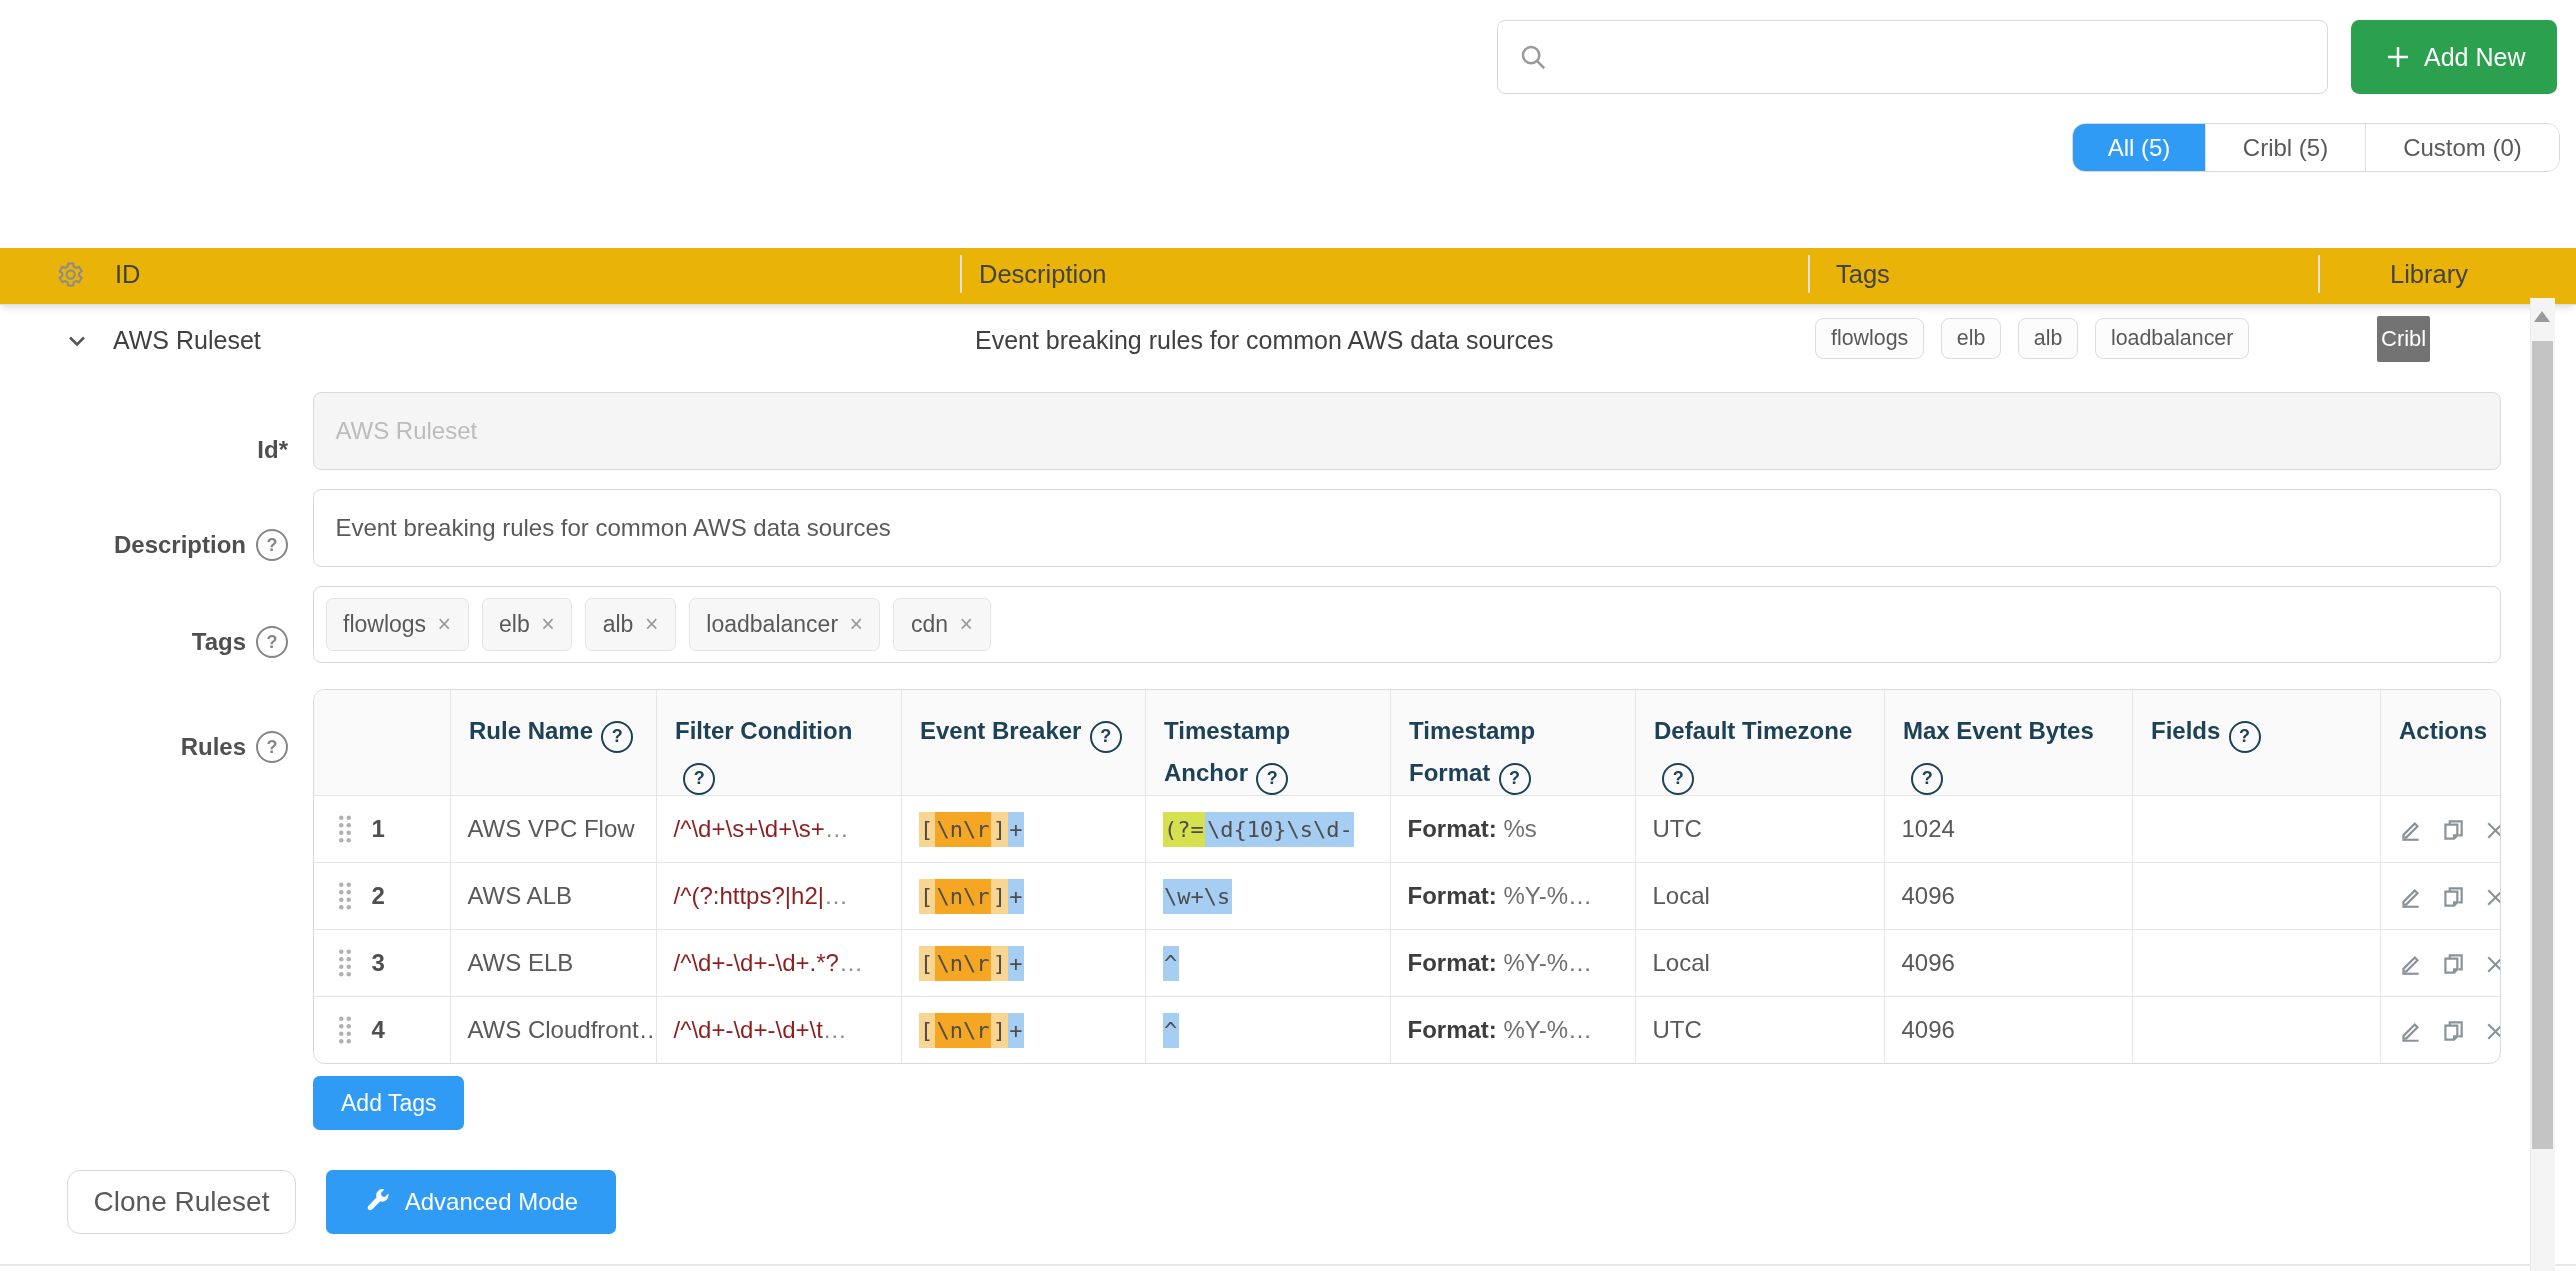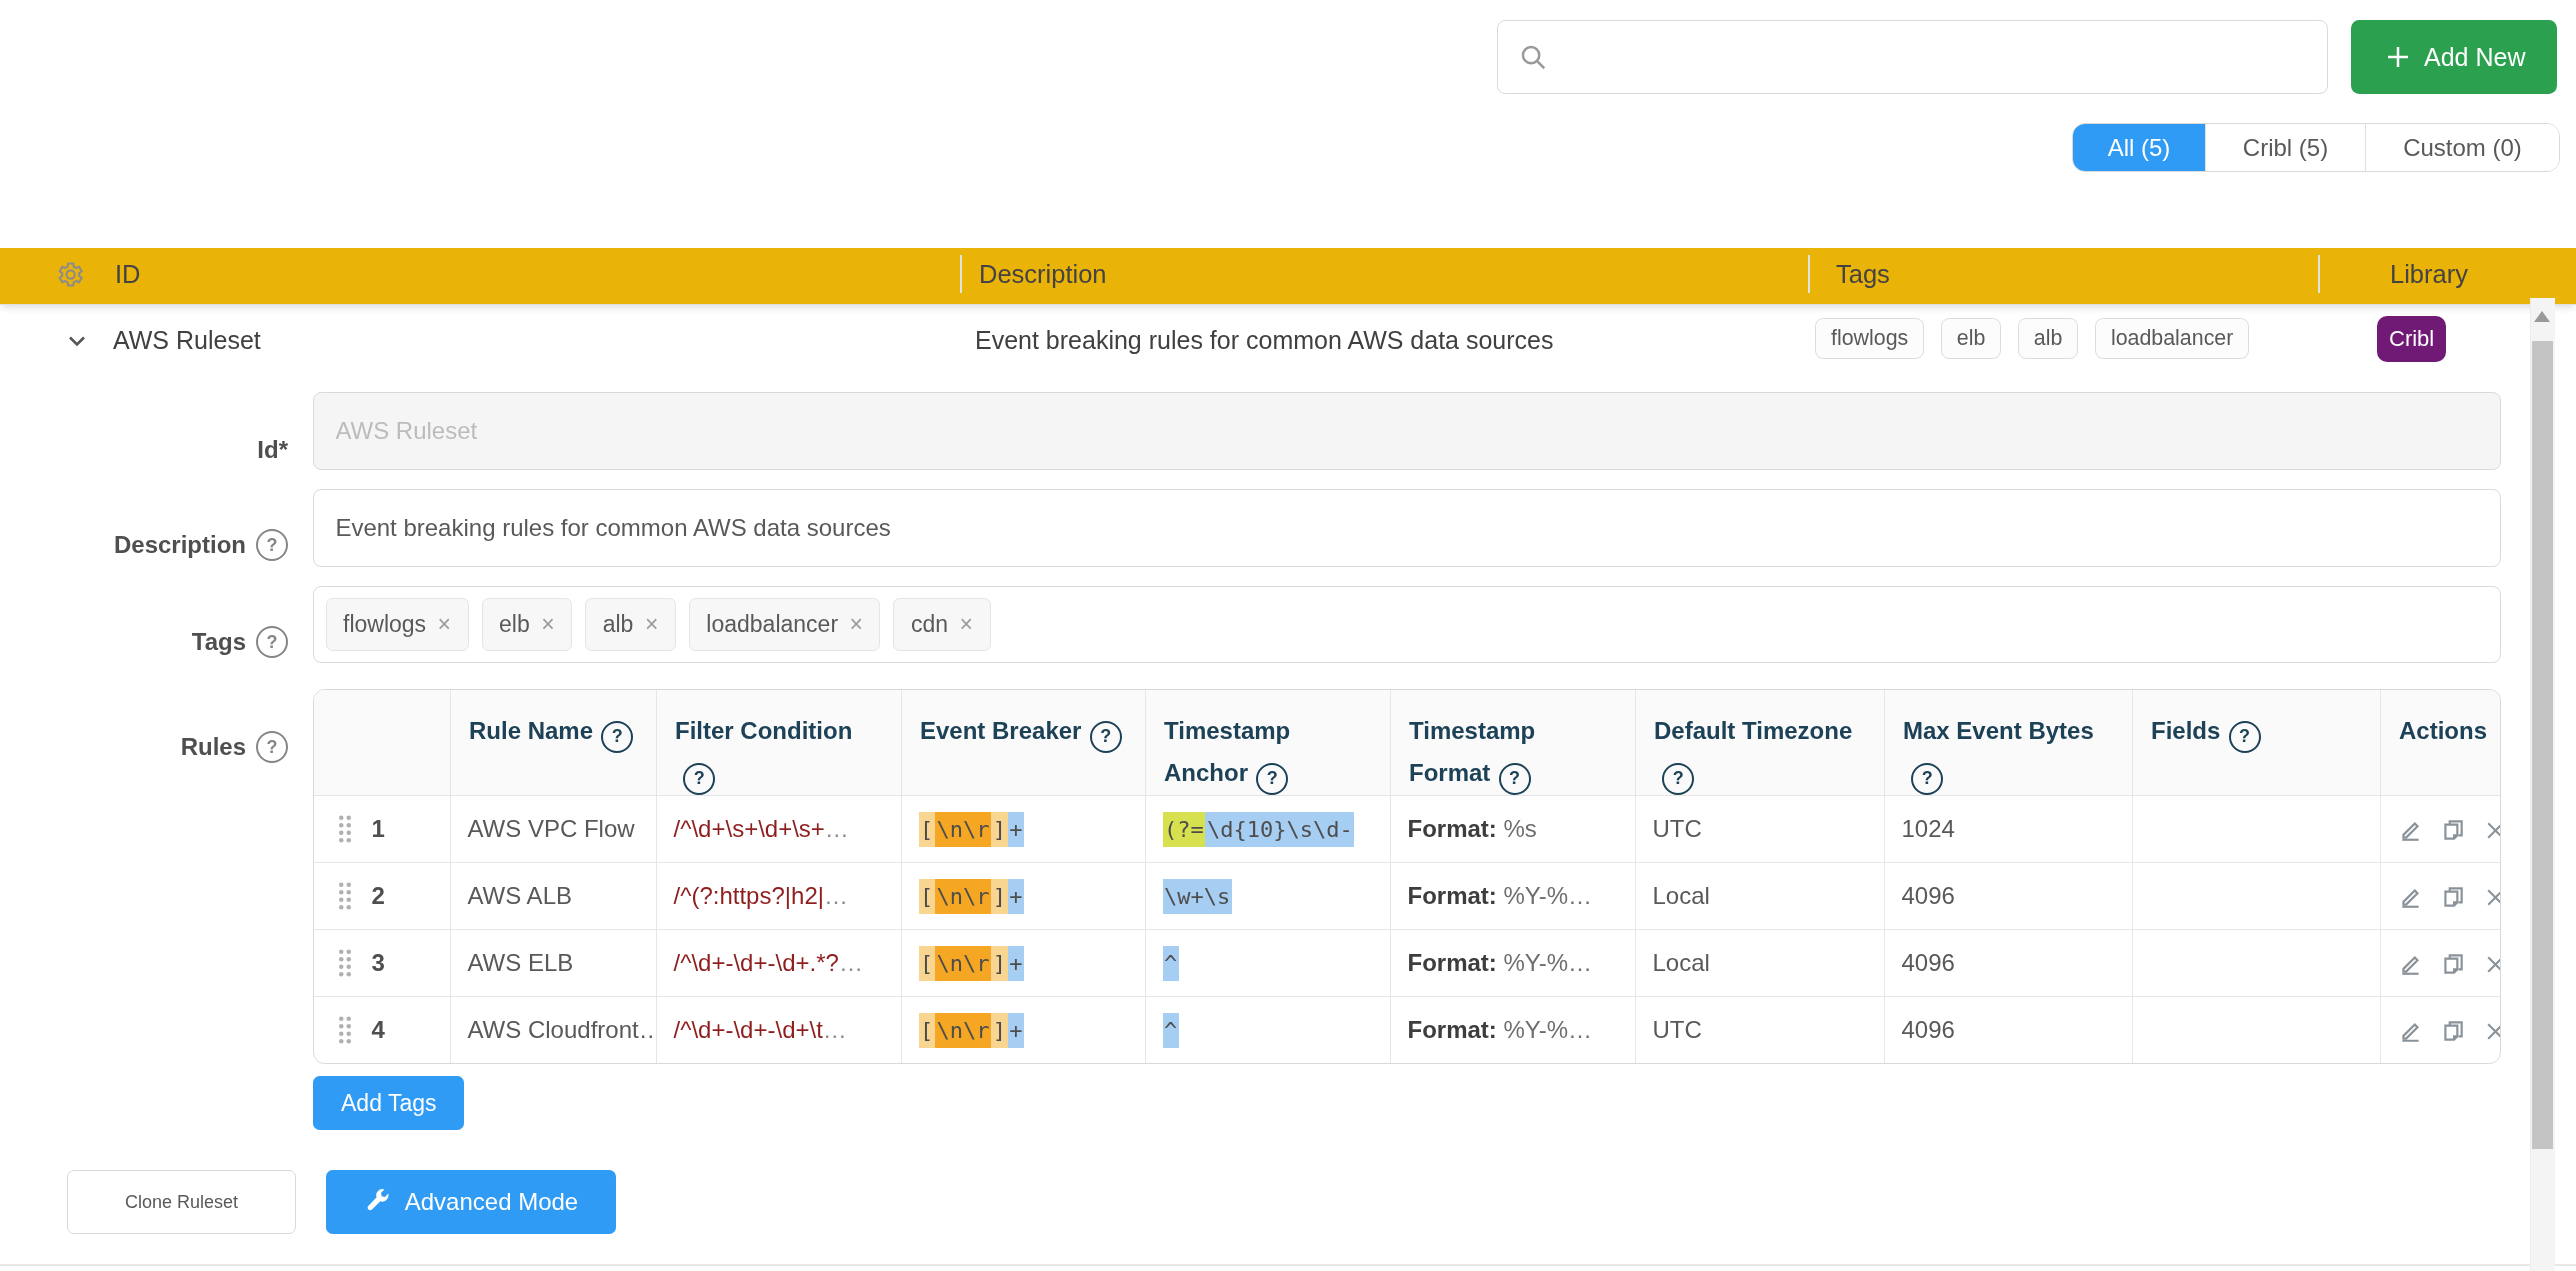--- a/index.html
+++ b/index.html
@@ -34,21 +34,21 @@
   .gear{position:absolute;left:54px;top:10.7px;cursor:pointer;}
 
   
   .expander{position:absolute;left:59px;top:323px;width:36px;height:36px;display:flex;align-items:center;
             justify-content:center;cursor:pointer;}
   .rs-name{position:absolute;left:113px;top:326px;font-size:25px;color:#404040;}
   .rs-desc{position:absolute;left:975px;top:326px;font-size:25px;color:#404040;}
   .rs-tags{position:absolute;left:1815px;top:318px;height:44px;display:flex;gap:16.5px;width:494px;overflow:hidden;}
   .chip{display:inline-flex;align-items:center;height:41px;padding:0 15px;border:1.6px solid #dcdcdc;border-radius:8.2px;
         background:#fcfcfc;font-size:21.4px;color:#595959;white-space:nowrap;box-sizing:border-box;}
-  .rs-badge{position:absolute;left:2377px;top:316px;height:46px;padding:0 12px;background:#701a75;border-radius:10px;
+  .rs-badge{position:absolute;left:2377px;top:316px;height:46px;padding:0 4px;background:#737373;border-radius:2px;
             color:#fff;font-size:22px;display:flex;align-items:center;}
 
   
   .flabel{position:absolute;left:0;width:288px;height:36px;display:flex;justify-content:flex-end;align-items:center;
           gap:10px;font-size:24px;font-weight:700;color:#4f4f4f;margin-top:18px;}
   .help{display:inline-flex;align-items:center;justify-content:center;width:28px;height:28px;border:2.1px solid currentColor;
         border-radius:50%;font-size:18px;font-weight:700;cursor:pointer;flex:0 0 auto;}
   .flabel .help{color:#868686;}
   .finput{position:absolute;left:313px;width:2188px;height:78px;border:1.6px solid #d9d9d9;border-radius:8.2px;
           font-size:24px;padding:0 21.4px;box-sizing:border-box;color:#595959;background:#fff;outline:none;
@@ -80,21 +80,21 @@
   .mono-seg{font-family:"DejaVu Sans Mono",monospace;font-size:22px;color:#4d4d4d;padding:5px 1.6px;}
   .c-fmt b{color:#3d3d3d;font-weight:700;}
   .c-fmt span{color:#6f6f6f;}
   .c-act .act{display:inline-flex;margin-right:16.5px;cursor:pointer;vertical-align:middle;}
   .c-act .act:last-child{margin-right:0;}
 
   
   .btn-addrule{position:absolute;left:313px;top:1076px;height:54px;padding:0 28px;background:#2f9bf4;border:none;
                border-radius:6.6px;color:#fff;font-size:23px;cursor:pointer;font-family:"Liberation Sans",sans-serif;}
   .btn-clone{position:absolute;left:67px;top:1170px;width:229px;height:64px;background:#fff;border:1.6px solid #d9d9d9;
-             border-radius:7px;color:#595959;font-size:18px;cursor:pointer;font-family:"Liberation Sans",sans-serif;}
+             border-radius:13px;color:#595959;font-size:28px;cursor:pointer;font-family:"Liberation Sans",sans-serif;}
   .btn-adv{position:absolute;left:326px;top:1170px;width:290px;height:64px;background:#2f9bf4;border:none;
            border-radius:6.6px;color:#fff;font-size:24px;cursor:pointer;display:flex;align-items:center;
            justify-content:center;gap:13px;font-family:"Liberation Sans",sans-serif;}
   .footer-line{position:absolute;left:0;top:1264px;width:2576px;height:1.6px;background:#e8e8e8;}
 
   
   .sb-track{position:absolute;left:2530px;top:298px;width:25px;height:974px;background:#f4f4f4;border-left:1.6px solid #ececec;box-sizing:border-box;}
   .sb-up{position:absolute;left:2534px;top:311px;width:0;height:0;border-left:8.2px solid transparent;
          border-right:8.2px solid transparent;border-bottom:11.5px solid #9a9a9a;cursor:pointer;}
   .sb-thumb{position:absolute;left:2532px;top:341px;width:21.4px;height:808px;background:#c4c4c4;cursor:grab;}

